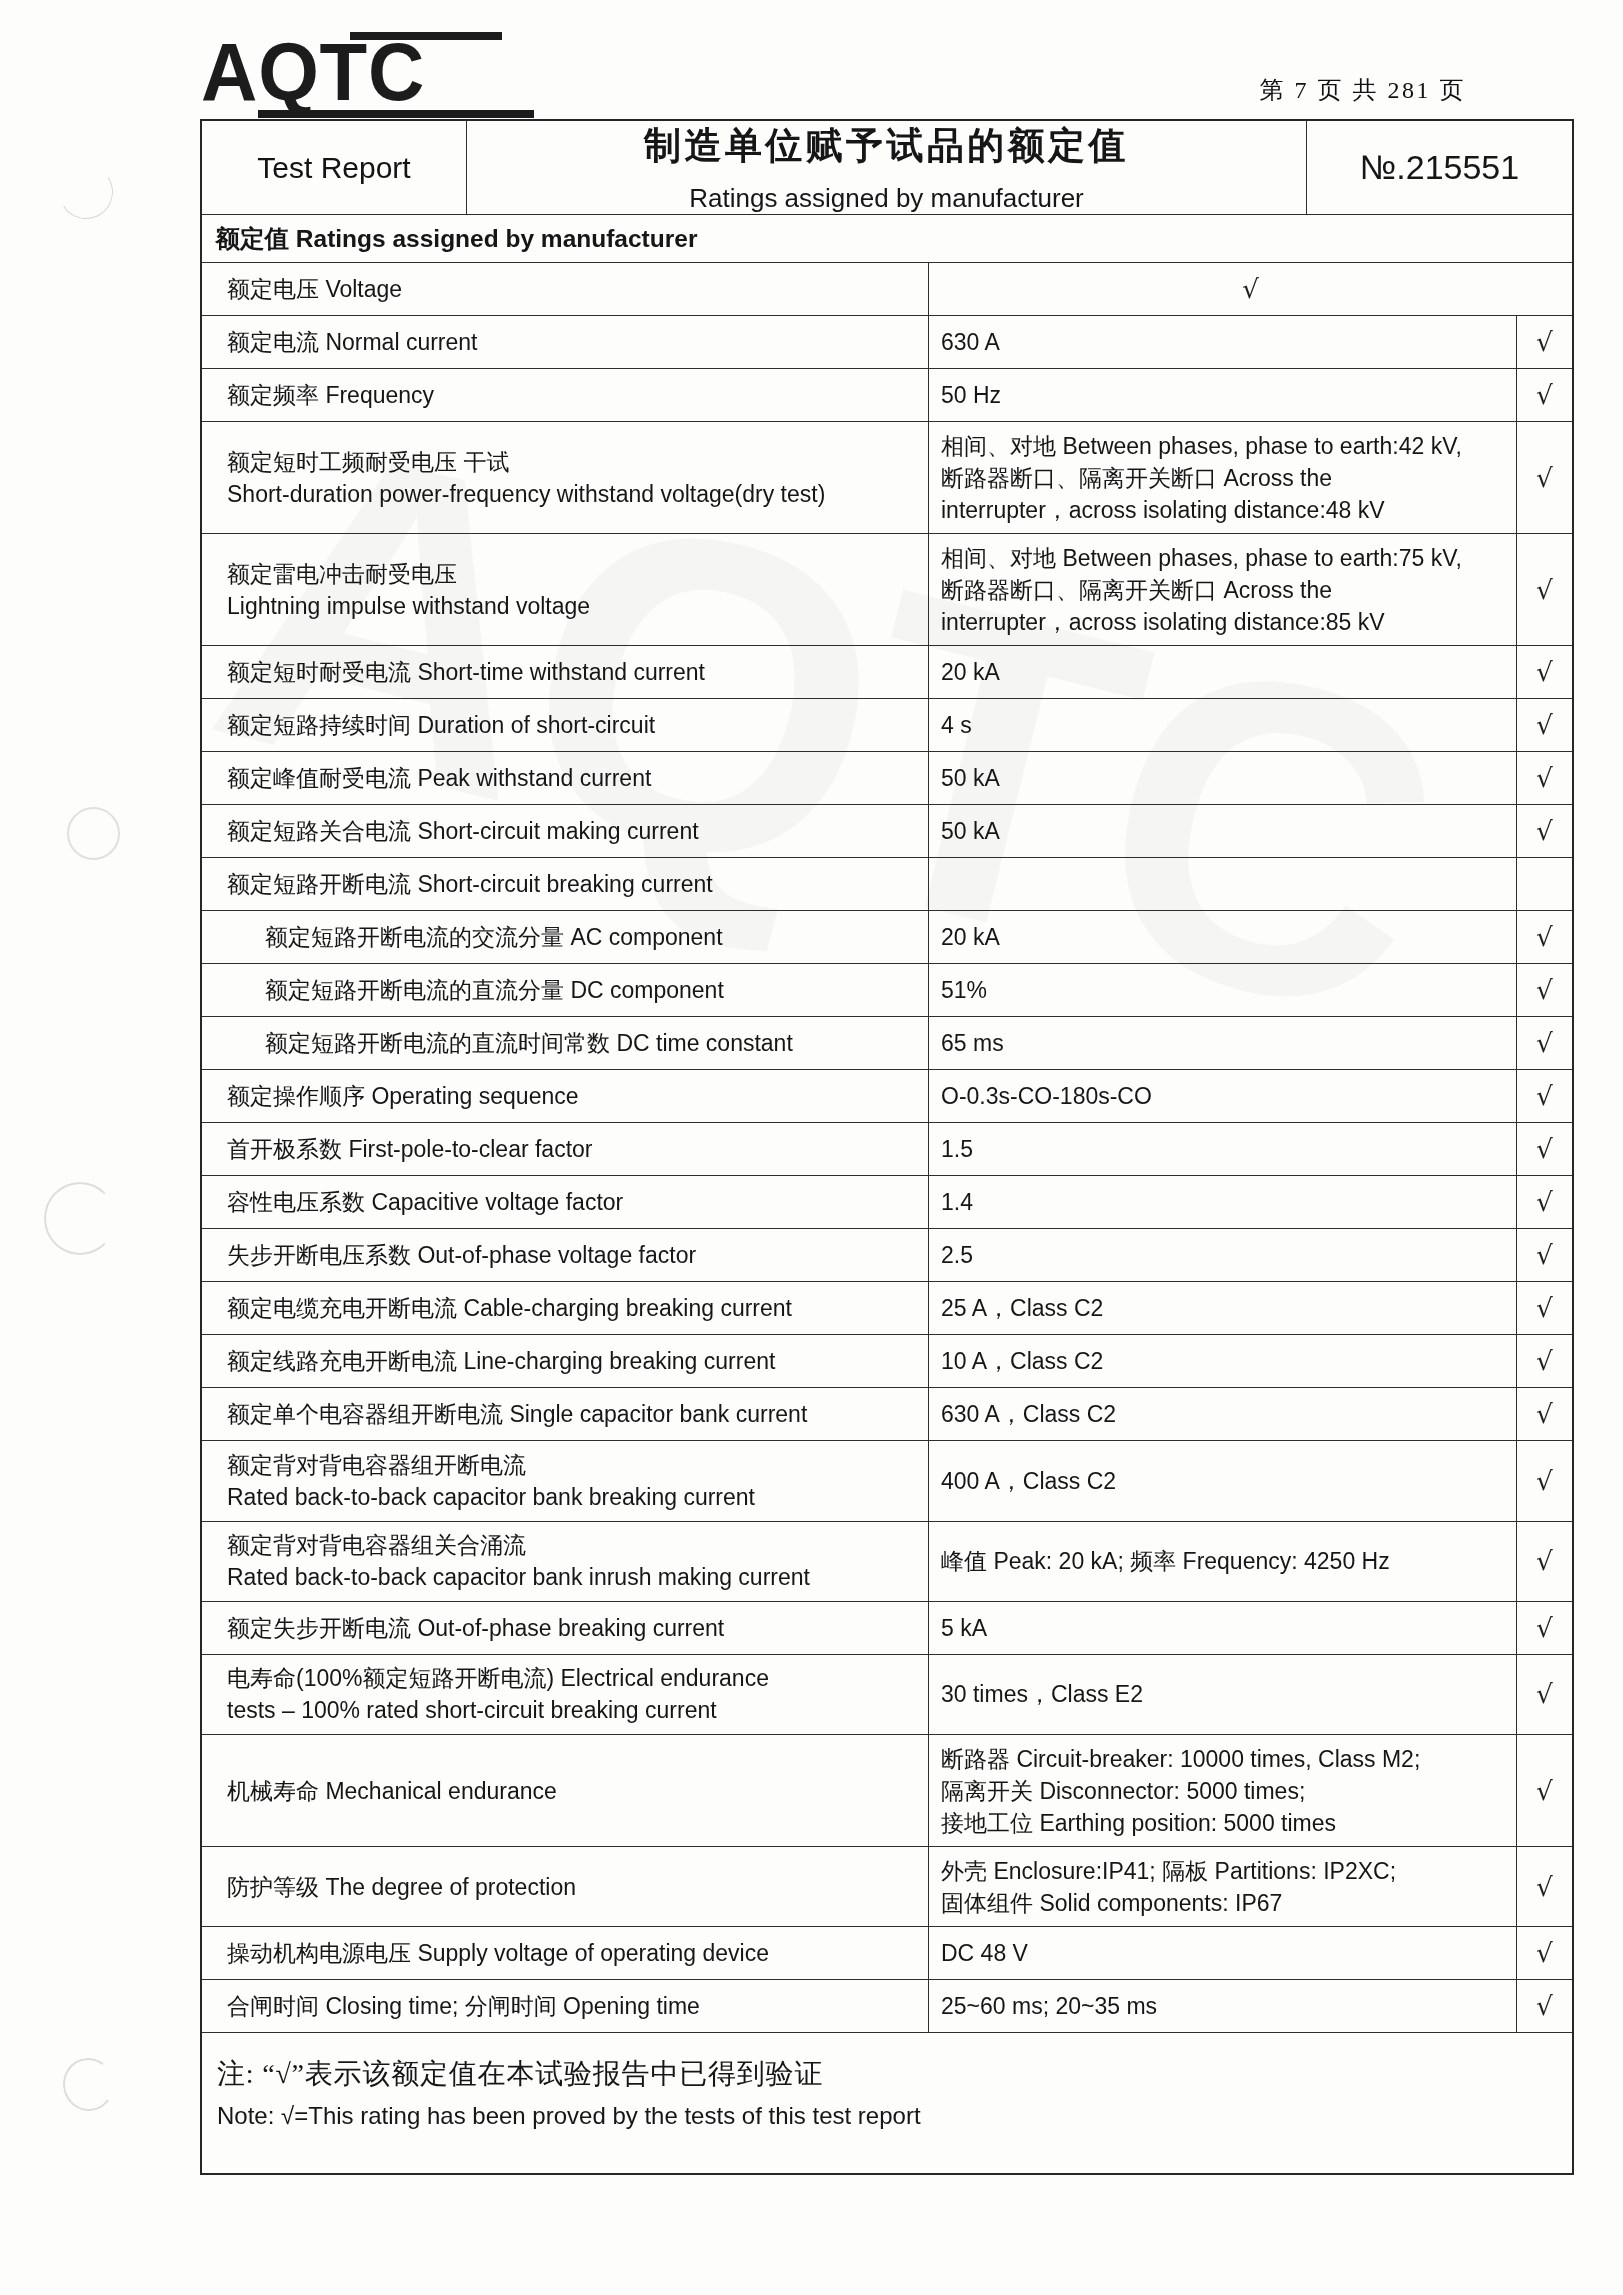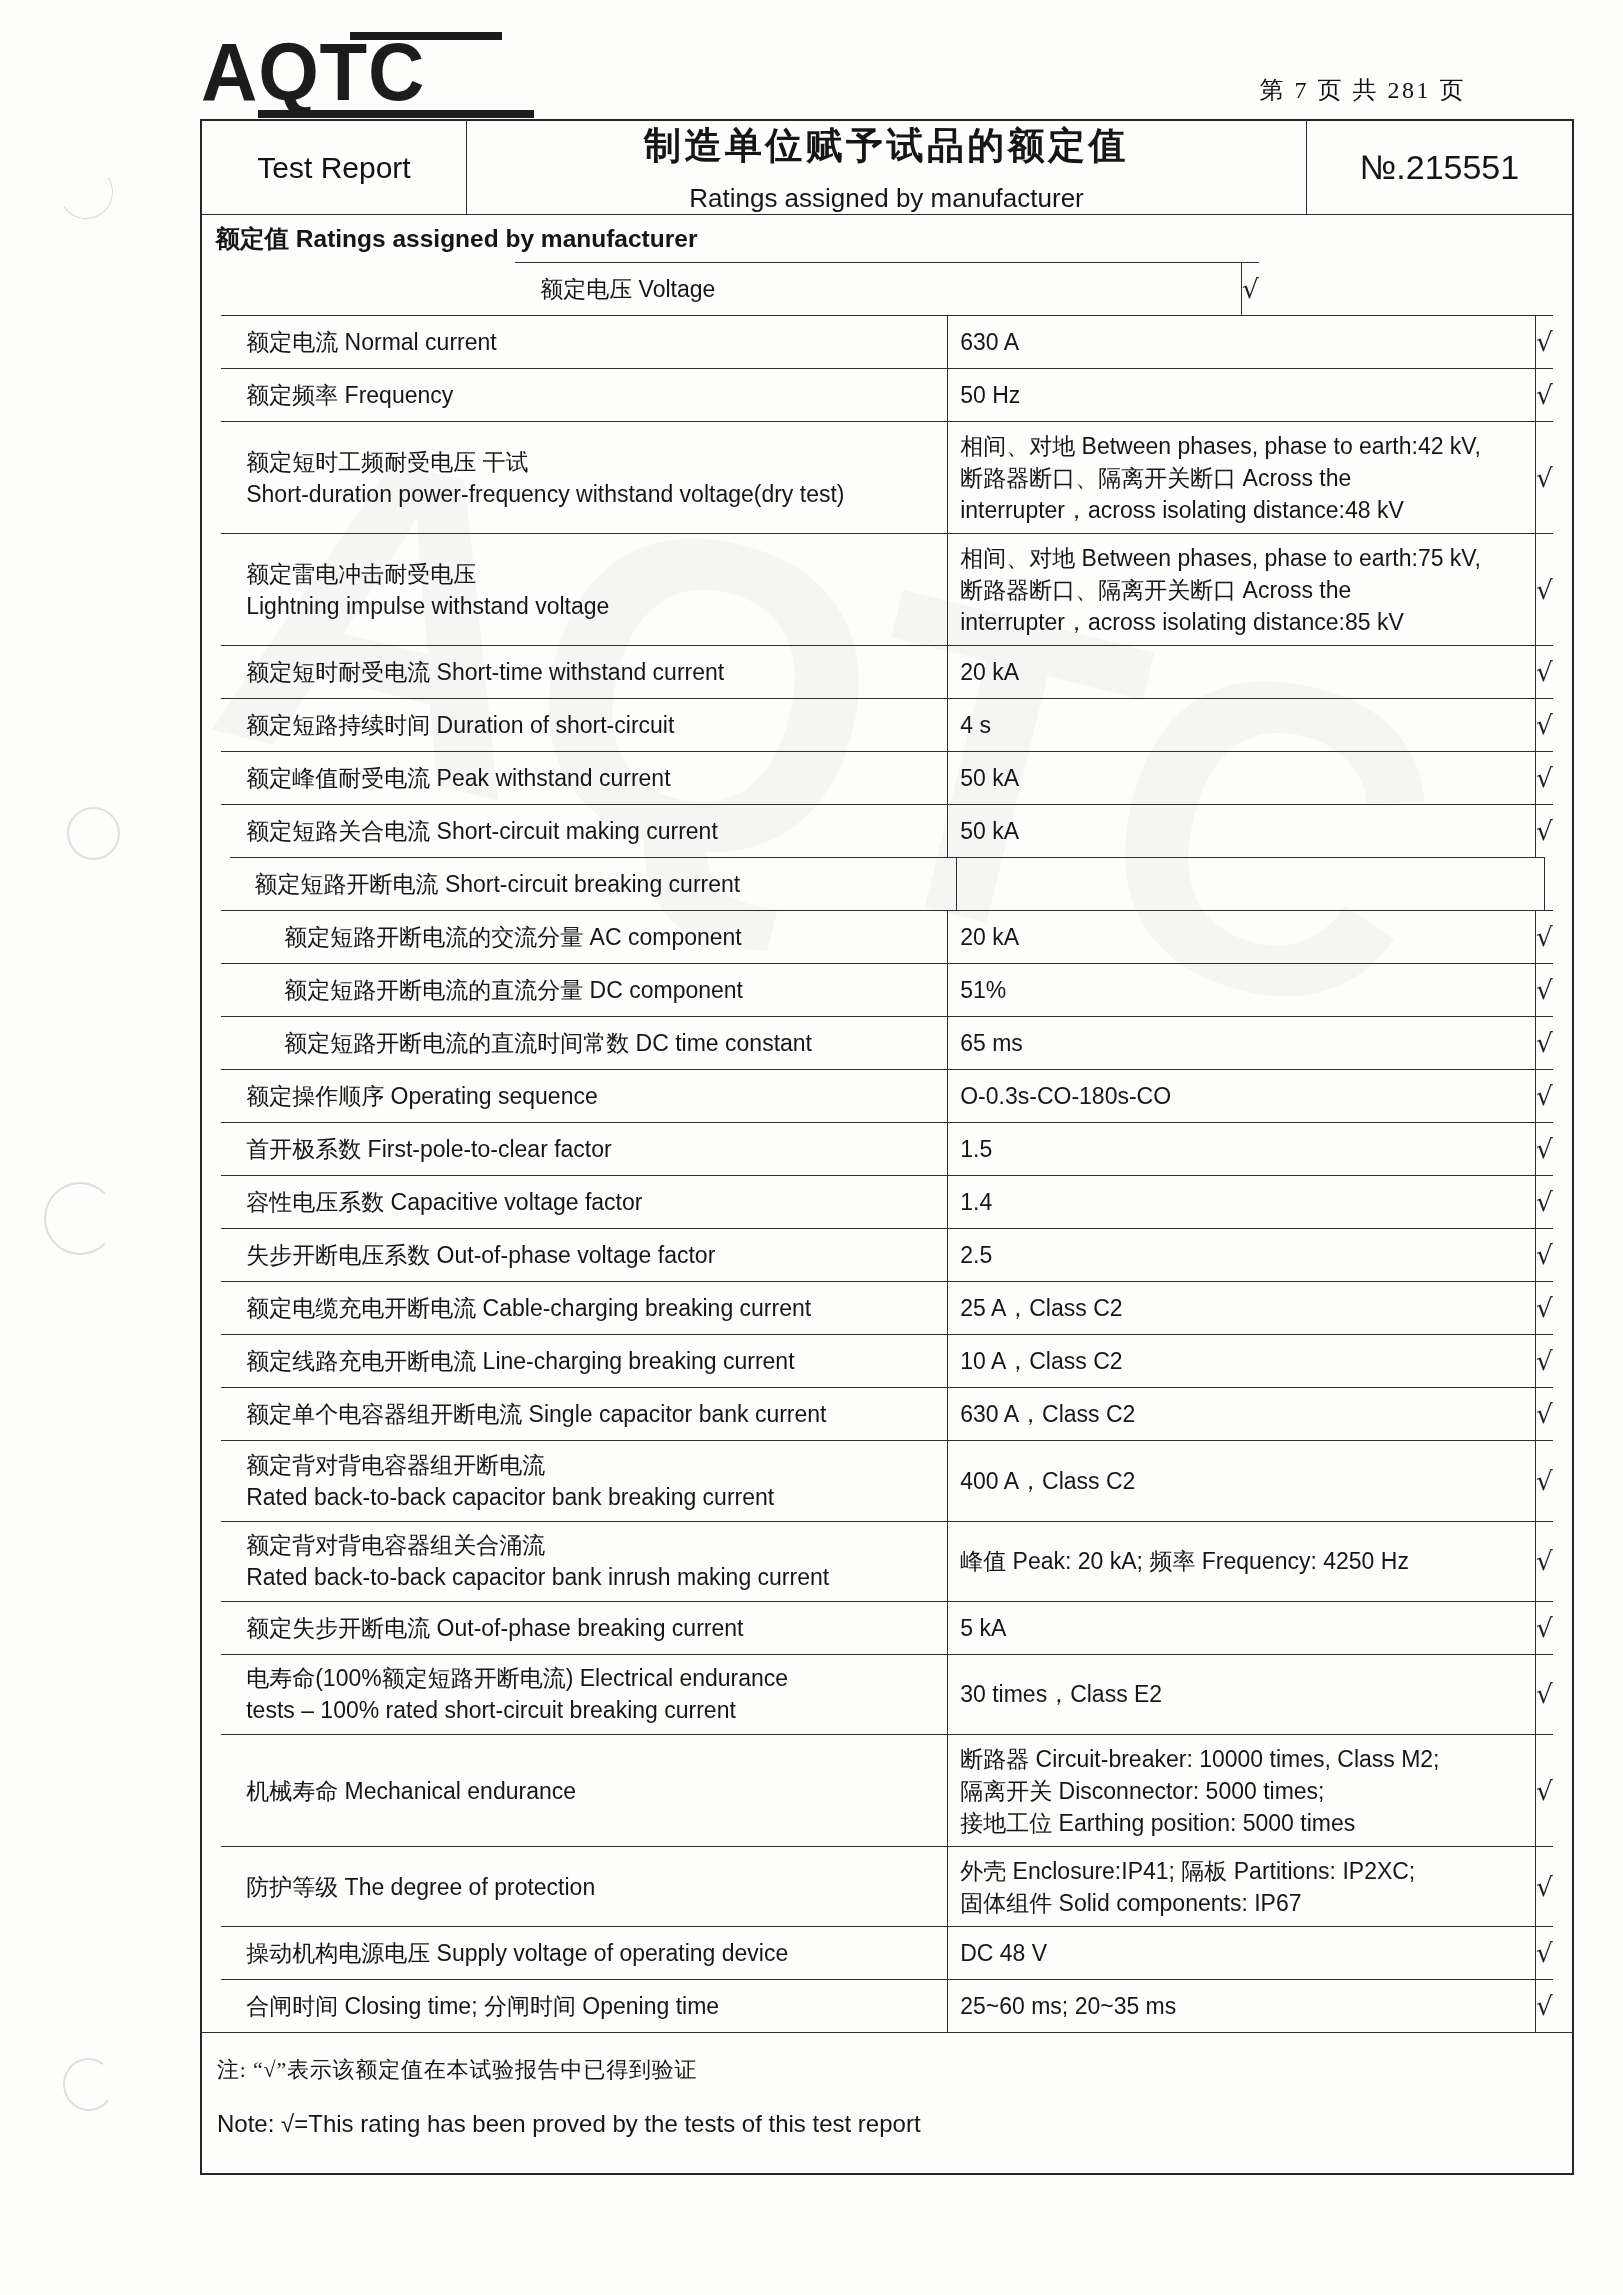--- a/index.html
+++ b/index.html
@@ -44,42 +44,42 @@
     font-size:30px;color:#141414;
   }
   .title-mid{flex:1;border-right:1.7px solid #2e2e2e;display:flex;flex-direction:column;align-items:center;justify-content:center;gap:12px;}
   .title-zh{font-size:37px;font-weight:700;font-family:"Liberation Serif",serif;letter-spacing:3.4px;}
   .title-en{font-size:26px;}
   .title-no{width:265px;display:flex;align-items:center;justify-content:center;font-size:34px;}
   .band{
     flex:0 0 47px;border-top:1.7px solid #2e2e2e;display:flex;align-items:center;
     padding:0 13.5px;font-weight:700;font-size:24.5px;
   }
-  #table-body{flex:0 0 auto;display:flex;flex-direction:column;align-items:center;}
+  #table-body{flex:0 0 auto;display:flex;flex-direction:column;}
   .row{display:flex;border-top:1.7px solid #2e2e2e;min-height:52px;align-items:stretch;}
   .c-label{
     width:727px;border-right:1.7px solid #2e2e2e;
     padding:7.6px 15px 7.6px 25px;font-size:23px;line-height:32px;white-space:pre-line;
     display:flex;align-items:center;text-align:left;
   }
   .row.indent .c-label{padding-left:63px;}
   .c-value{
     width:588px;border-right:1.7px solid #2e2e2e;
     padding:7.6px 12px;font-size:23px;line-height:32px;white-space:pre-line;
     display:flex;align-items:center;
   }
   .c-check{
     flex:1;display:flex;align-items:center;justify-content:center;
     font-size:26px;font-family:"DejaVu Sans",sans-serif;color:#1f1f1f;
   }
   .note{
     flex:1;min-height:0;overflow:hidden;border-top:1.7px solid #2e2e2e;
     padding:22px 15px;font-size:24px;
   }
-  .note-zh{font-family:"Liberation Serif",serif;font-size:22px;margin-bottom:25px;letter-spacing:0.8px;}
+  .note-zh{font-family:"Liberation Serif",serif;font-size:28px;margin-bottom:9px;letter-spacing:0.8px;}
   .note-en{font-size:24px;}
 </style>
 </head>
 <body>
 
 <div class="artifact a1"></div>
 <div class="artifact a2"></div>
 <div class="artifact a3"></div>
 <div class="artifact a4"></div>
 

